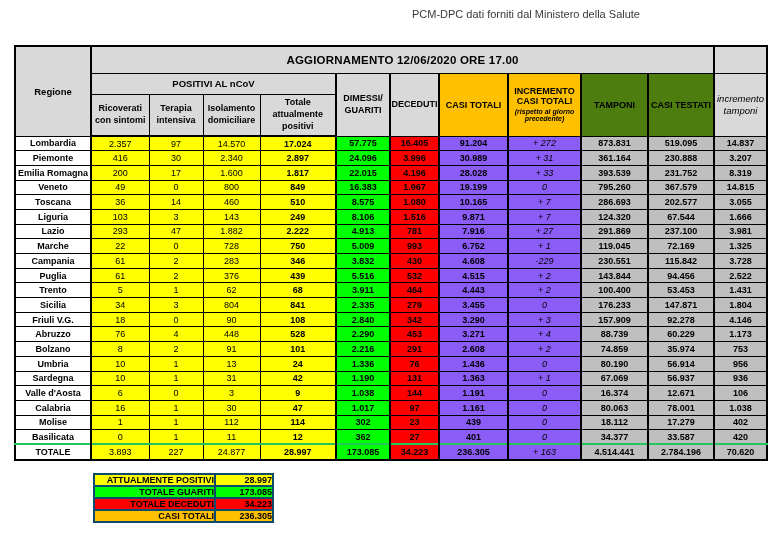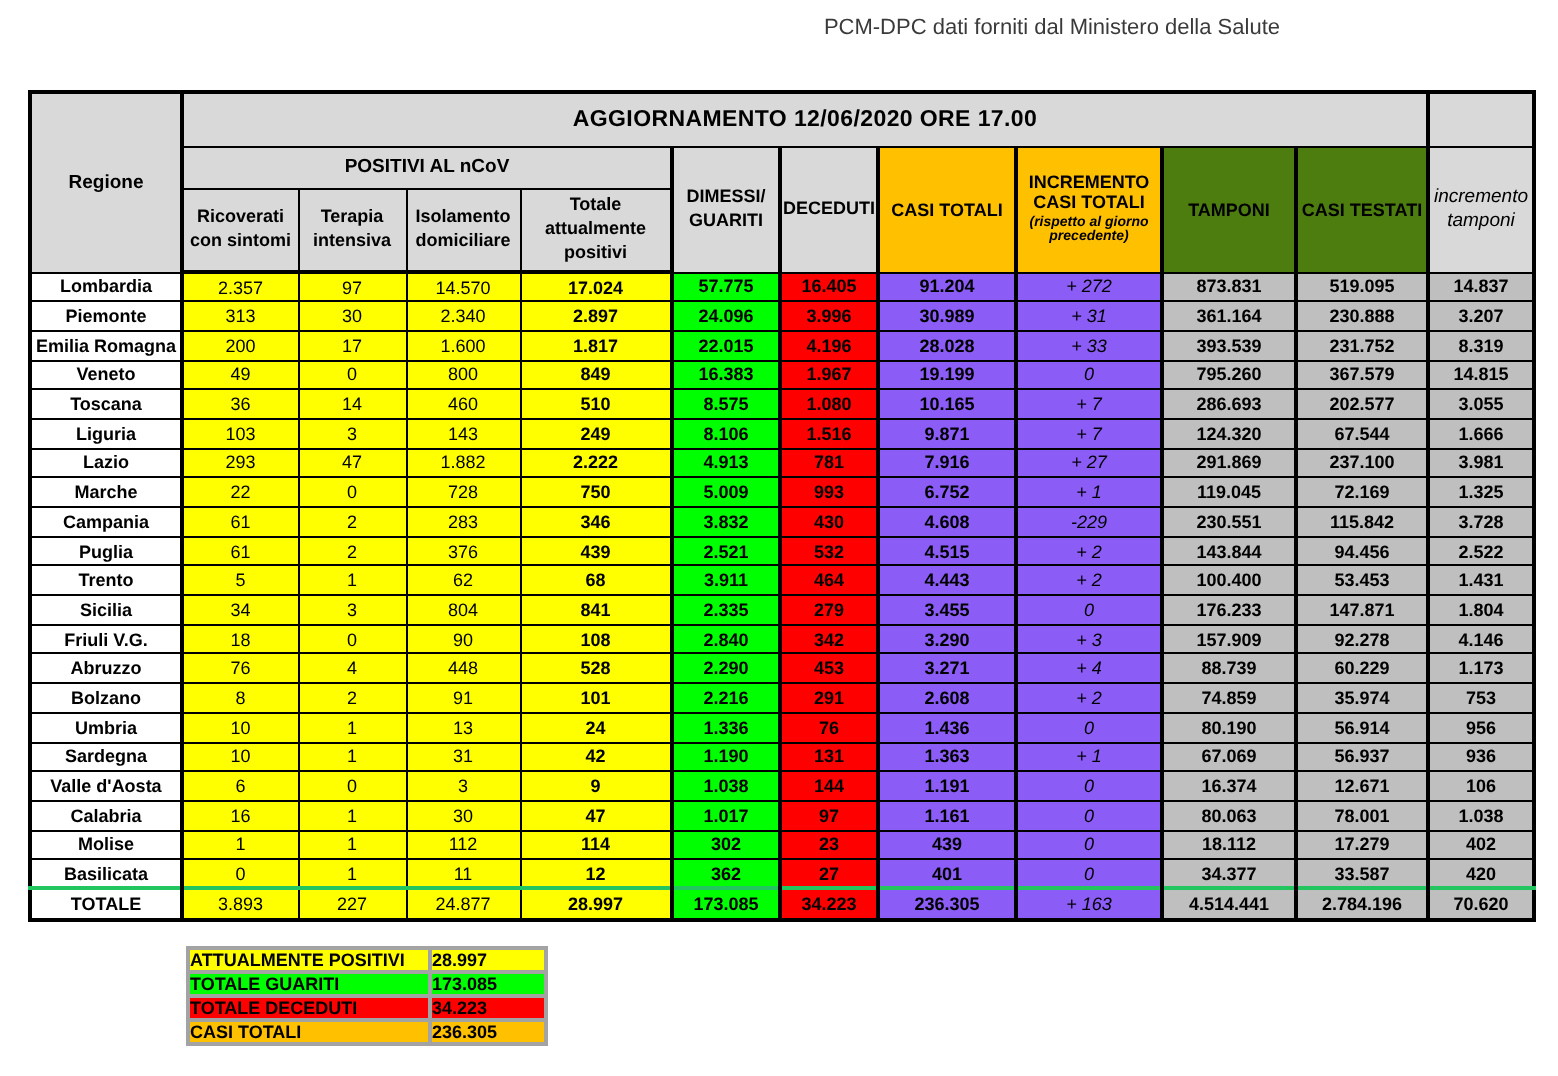--- a/index.html
+++ b/index.html
@@ -46,21 +46,21 @@
   .plain{font-weight:normal;}
   .strong{font-weight:bold;}
   .inc{font-weight:normal;font-style:italic;}
   tr.totale{height:16px;}
   tr.totale th,tr.totale td{border-top:2px solid #22c55e;}
   
   table.summary{
     position:absolute;left:93px;top:473px;border-collapse:collapse;table-layout:fixed;
   }
   .summary th,.summary td{
-    border:2px solid #a3a3a3;font-size:9px;font-weight:bold;text-align:left;
+    border:2px solid #0c4a6e;font-size:9px;font-weight:bold;text-align:right;
     padding:0;vertical-align:middle;
   }
   .summary th{width:119px;}
   .summary td{width:56px;}
   .summary tr{height:12px;}
 </style>
 </head>
 <body>
 
 <div class="doc-title">PCM-DPC dati forniti dal Ministero della Salute</div>
@@ -116,21 +116,21 @@
         <td class="green strong bl2">57.775</td>
         <td class="red strong bl2">16.405</td>
         <td class="gold strong bl2">91.204</td>
         <td class="gold inc bl2">+ 272</td>
         <td class="gray strong bl2">873.831</td>
         <td class="gray strong bl2">519.095</td>
         <td class="gray strong bl2">14.837</td>
       </tr>
       <tr>
         <th class="region">Piemonte</th>
-        <td class="yellow plain bl2">313</td>
+        <td class="yellow plain bl2">416</td>
         <td class="yellow plain">30</td>
         <td class="yellow plain">2.340</td>
         <td class="yellow strong">2.897</td>
         <td class="green strong bl2">24.096</td>
         <td class="red strong bl2">3.996</td>
         <td class="gold strong bl2">30.989</td>
         <td class="gold inc bl2">+ 31</td>
         <td class="gray strong bl2">361.164</td>
         <td class="gray strong bl2">230.888</td>
         <td class="gray strong bl2">3.207</td>
@@ -232,21 +232,21 @@
         <td class="gray strong bl2">230.551</td>
         <td class="gray strong bl2">115.842</td>
         <td class="gray strong bl2">3.728</td>
       </tr>
       <tr>
         <th class="region">Puglia</th>
         <td class="yellow plain bl2">61</td>
         <td class="yellow plain">2</td>
         <td class="yellow plain">376</td>
         <td class="yellow strong">439</td>
-        <td class="green strong bl2">2.521</td>
+        <td class="green strong bl2">5.516</td>
         <td class="red strong bl2">532</td>
         <td class="gold strong bl2">4.515</td>
         <td class="gold inc bl2">+ 2</td>
         <td class="gray strong bl2">143.844</td>
         <td class="gray strong bl2">94.456</td>
         <td class="gray strong bl2">2.522</td>
       </tr>
       <tr>
         <th class="region">Trento</th>
         <td class="yellow plain bl2">5</td>

